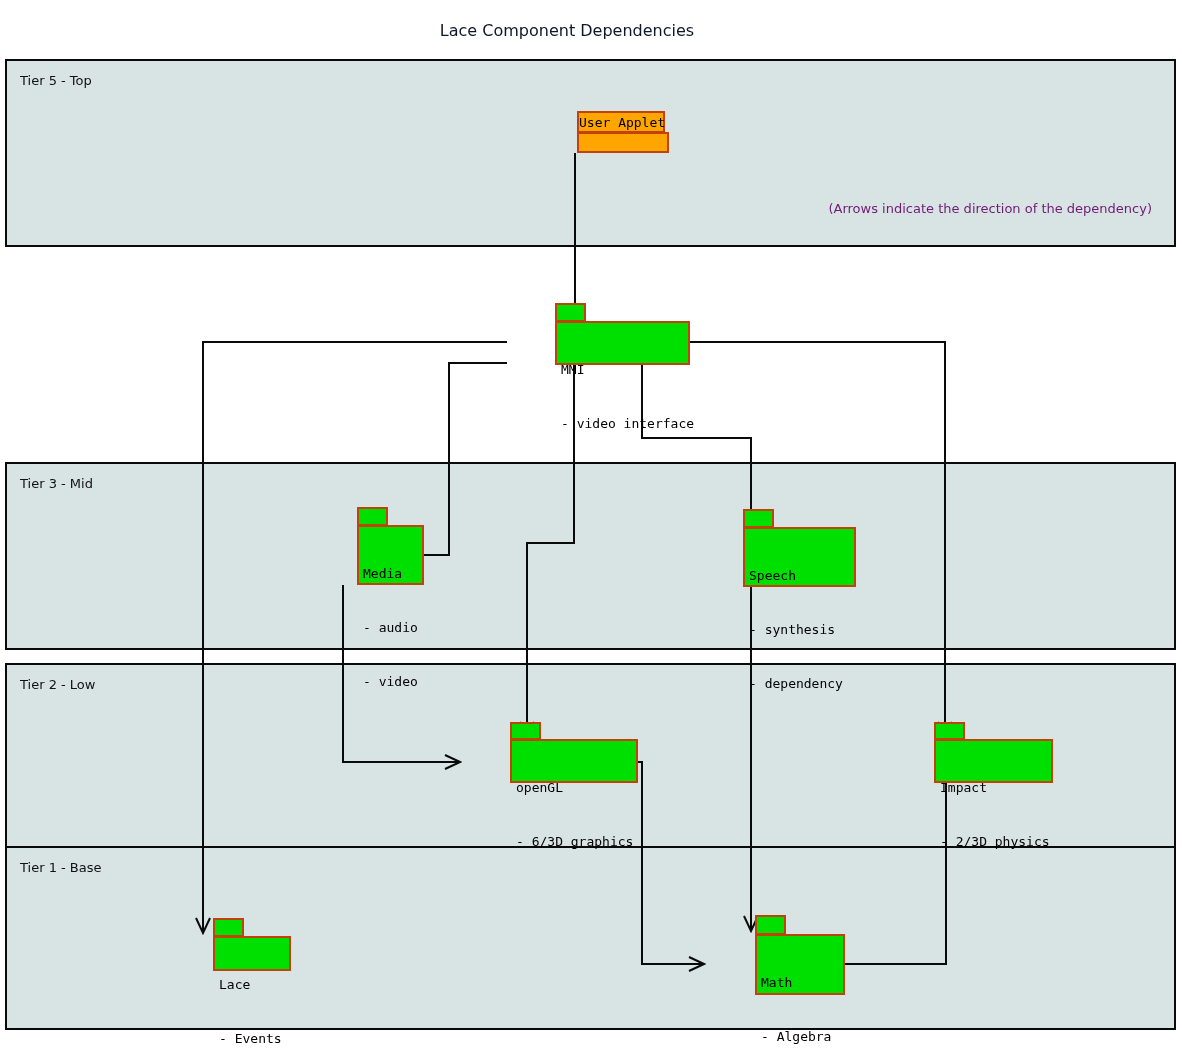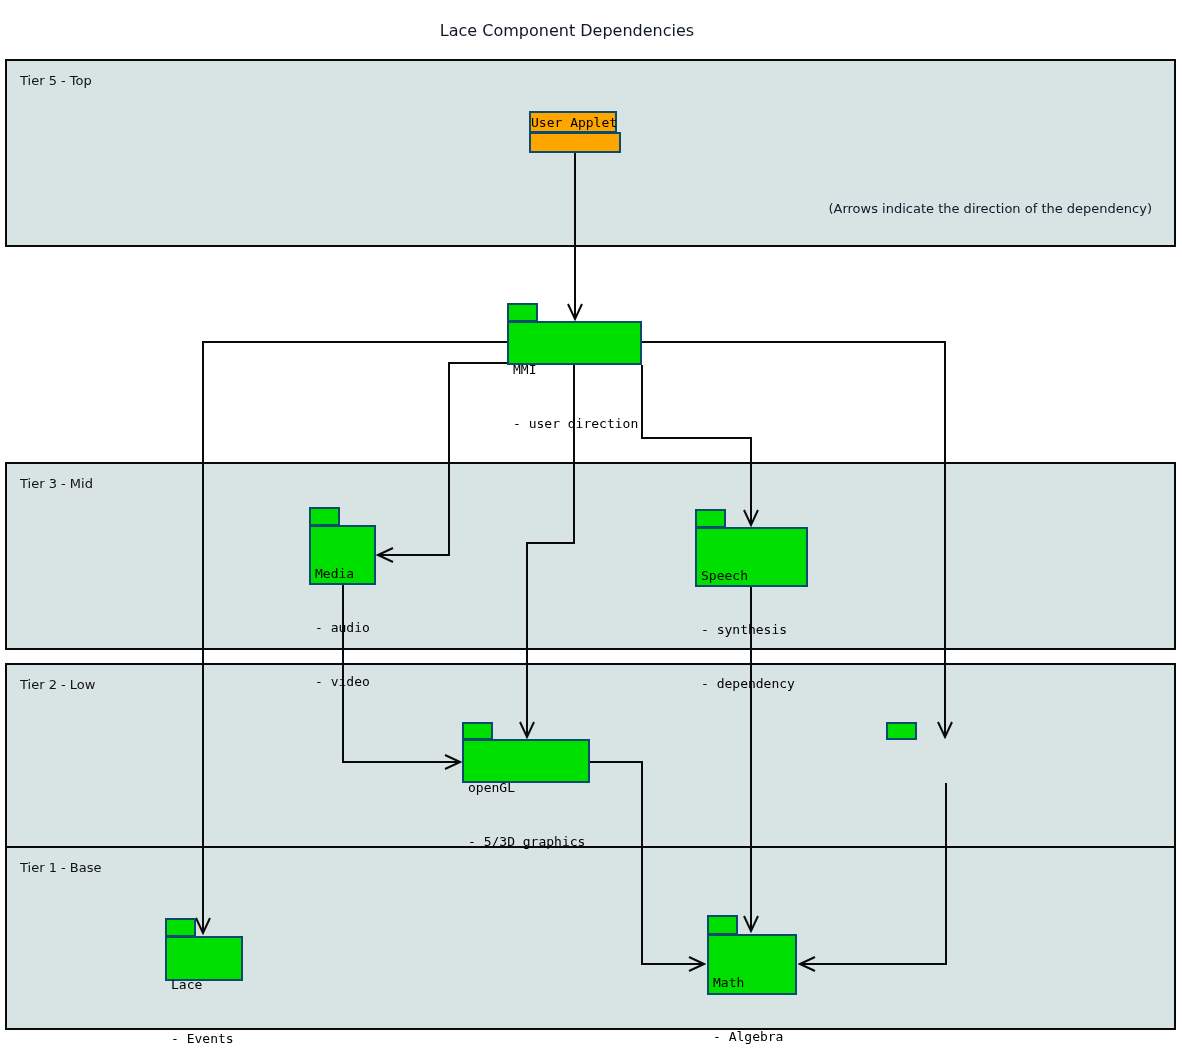--- a/index.html
+++ b/index.html
@@ -32,35 +32,36 @@
     position: absolute;
     left: 13px; top: 12px;
     font-size: 13px;
     color: #111111;
   }
   .note {
     position: absolute;
     top: 201px;
     right: 30px;
     font-size: 13px;
-    color: #0f172a;
+    color: #701a75;
     z-index: 2;
   }
   #arrow-layer {
     position: absolute;
     left: 0; top: 0;
     z-index: 2;
     pointer-events: none;
   }
   .comp-tab, .comp-body, .applet-title, .applet-body {
     position: absolute;
     box-sizing: border-box;
-    border: 2px solid #0c4a6e;
+    border: 2px solid #c2410c;
     background: #00e000;
     z-index: 3;
+    margin-left: 48px;
   }
   .applet-title, .applet-body { background: #ffa500; }
   .comp-body, .applet-title {
     font-family: "DejaVu Sans Mono", monospace;
     font-size: 13px;
     line-height: 18px;
     color: #000000;
     padding: 2px 4px;
     white-space: pre;
   }
@@ -108,47 +109,51 @@
       <polyline points="946,783 946,964 800,964" marker-end="url(#vee)"></polyline>
     </g>
   </svg>
 
   <div class="applet-title" style="left:529px; top:111px; width:88px; height:22px;">User Applet</div>
   <div class="applet-body" style="left:529px; top:132px; width:92px; height:21px;"></div>
 
   <div class="comp-tab" style="left:507px; top:303px; width:31px; height:19px;"></div>
   <div class="comp-body" style="left:507px; top:321px; width:135px; height:44px;">
     <div>MMI</div>
-    <div>- user direction</div>
+    <div>- video interface</div>
   </div>
 
   <div class="comp-tab" style="left:309px; top:507px; width:31px; height:19px;"></div>
   <div class="comp-body" style="left:309px; top:525px; width:67px; height:60px;">
     <div>Media</div>
     <div>- audio</div>
     <div>- video</div>
   </div>
 
   <div class="comp-tab" style="left:695px; top:509px; width:31px; height:19px;"></div>
   <div class="comp-body" style="left:695px; top:527px; width:113px; height:60px;">
     <div>Speech</div>
     <div>- synthesis</div>
     <div>- dependency</div>
   </div>
 
   <div class="comp-tab" style="left:462px; top:722px; width:31px; height:18px;"></div>
   <div class="comp-body" style="left:462px; top:739px; width:128px; height:44px;">
     <div>openGL</div>
-    <div>- 5/3D graphics</div>
+    <div>- 6/3D graphics</div>
   </div>
 
   <div class="comp-tab" style="left:886px; top:722px; width:31px; height:18px;"></div>
+  <div class="comp-body" style="left:886px; top:739px; width:119px; height:44px;">
+    <div>Impact</div>
+    <div>- 2/3D physics</div>
+  </div>
 
   <div class="comp-tab" style="left:165px; top:918px; width:31px; height:19px;"></div>
-  <div class="comp-body" style="left:165px; top:936px; width:78px; height:45px;">
+  <div class="comp-body" style="left:165px; top:936px; width:78px; height:35px;">
     <div>Lace</div>
     <div>- Events</div>
   </div>
 
   <div class="comp-tab" style="left:707px; top:915px; width:31px; height:20px;"></div>
   <div class="comp-body" style="left:707px; top:934px; width:90px; height:61px;">
     <div>Math</div>
     <div>- Algebra</div>
     
   </div>

